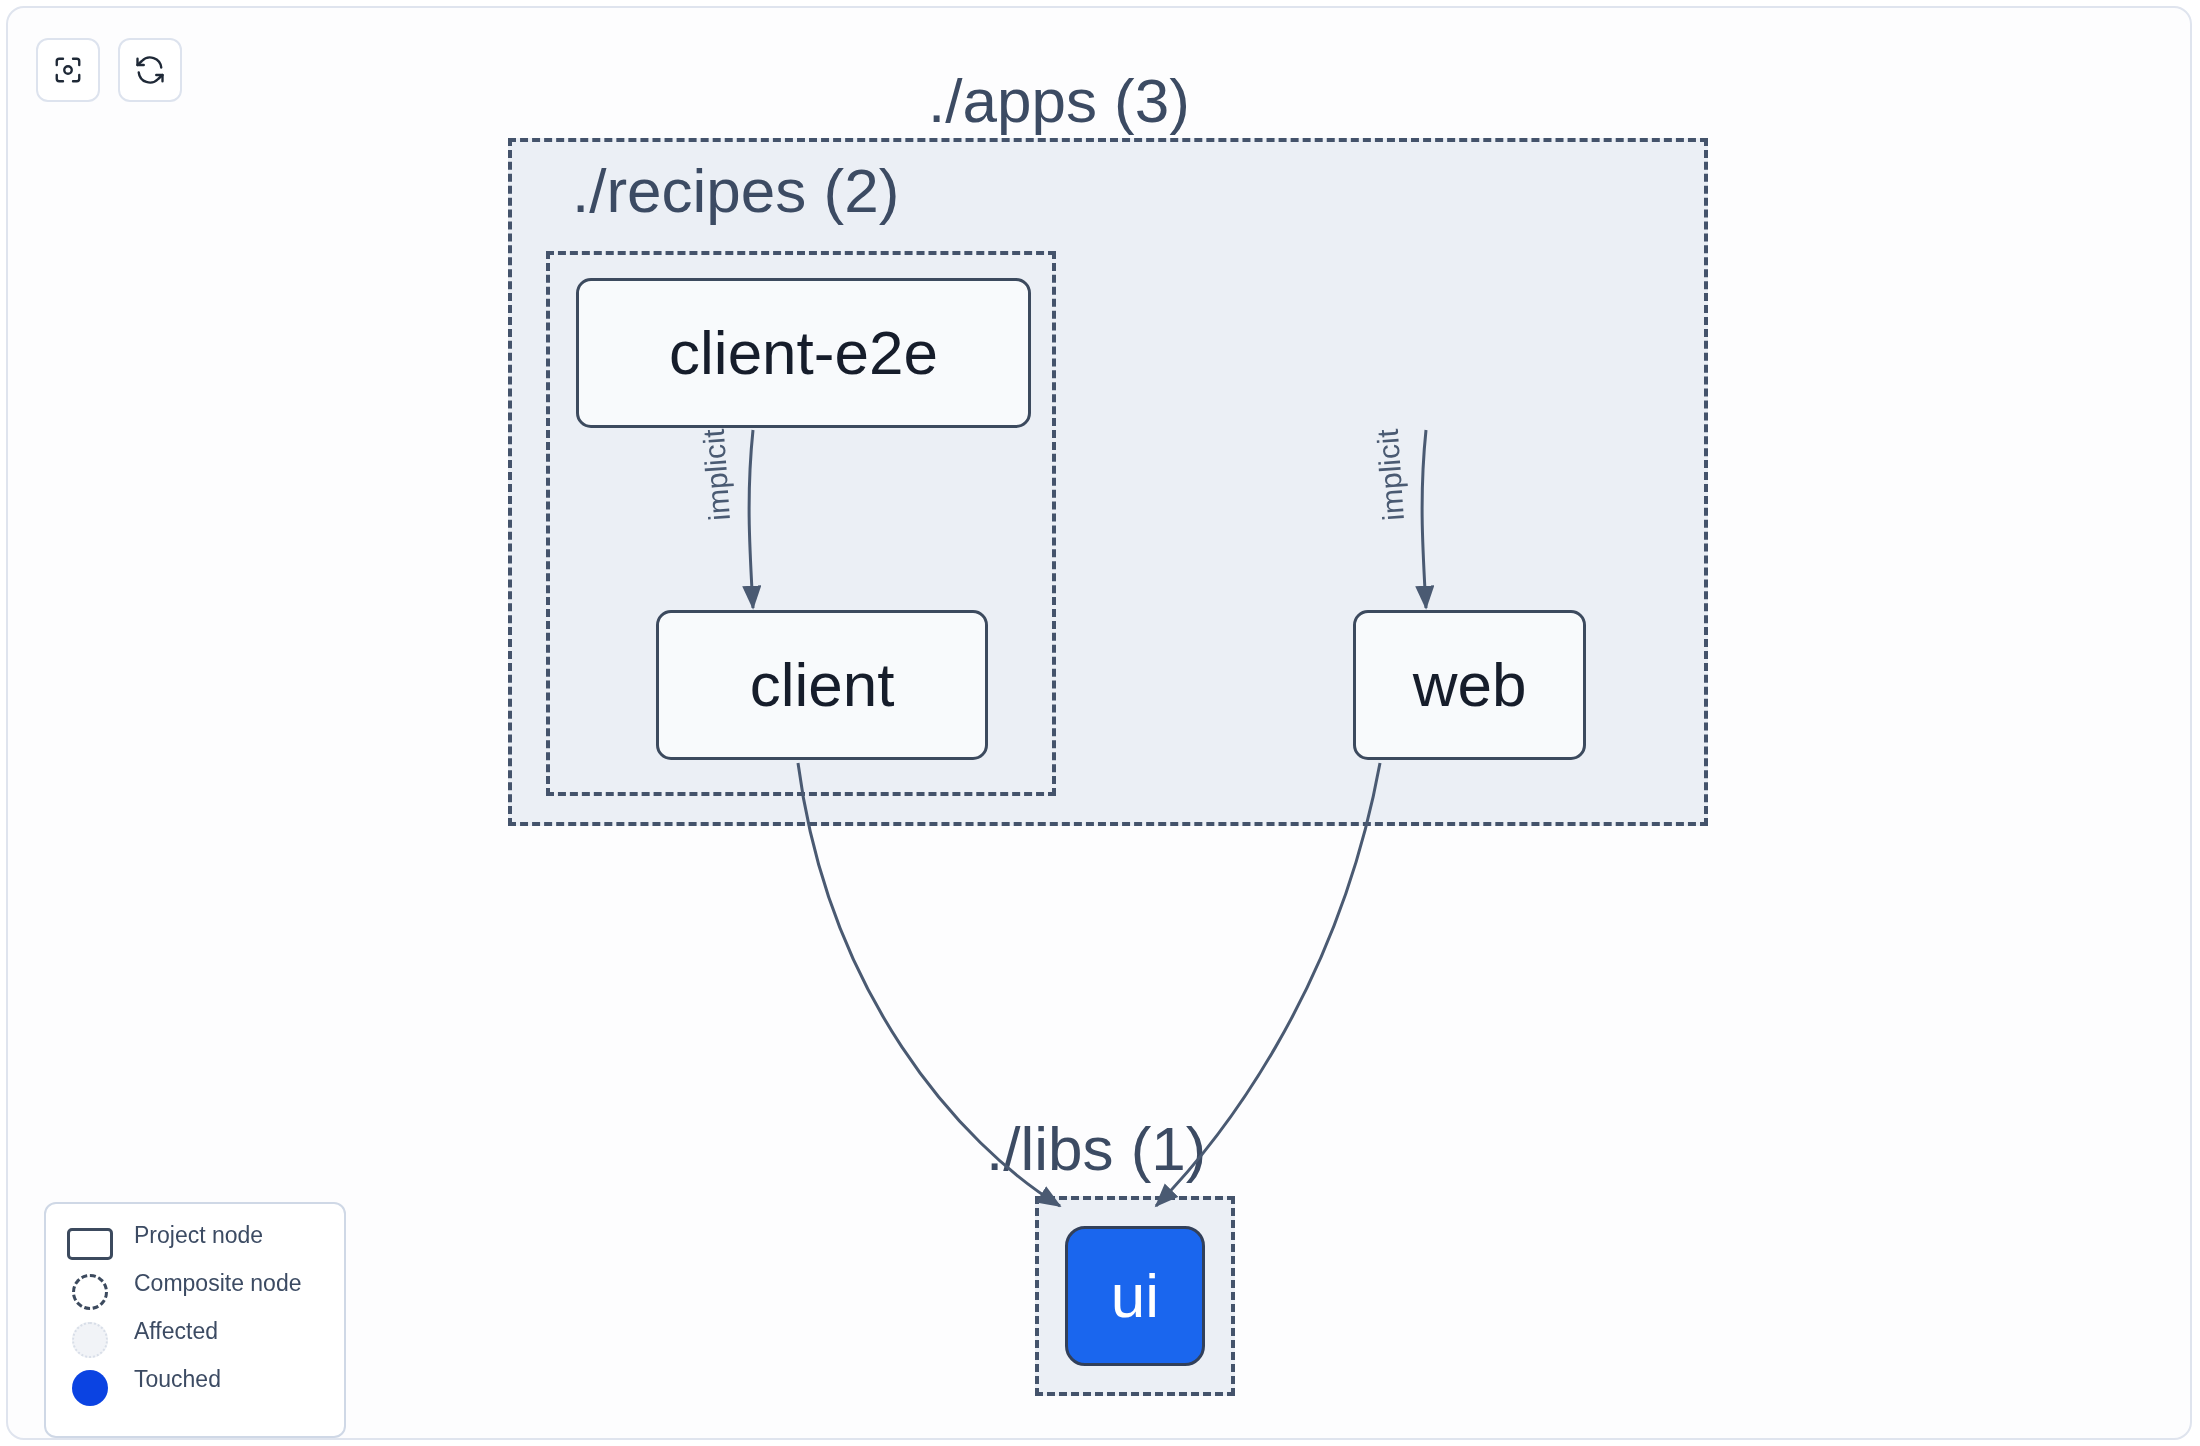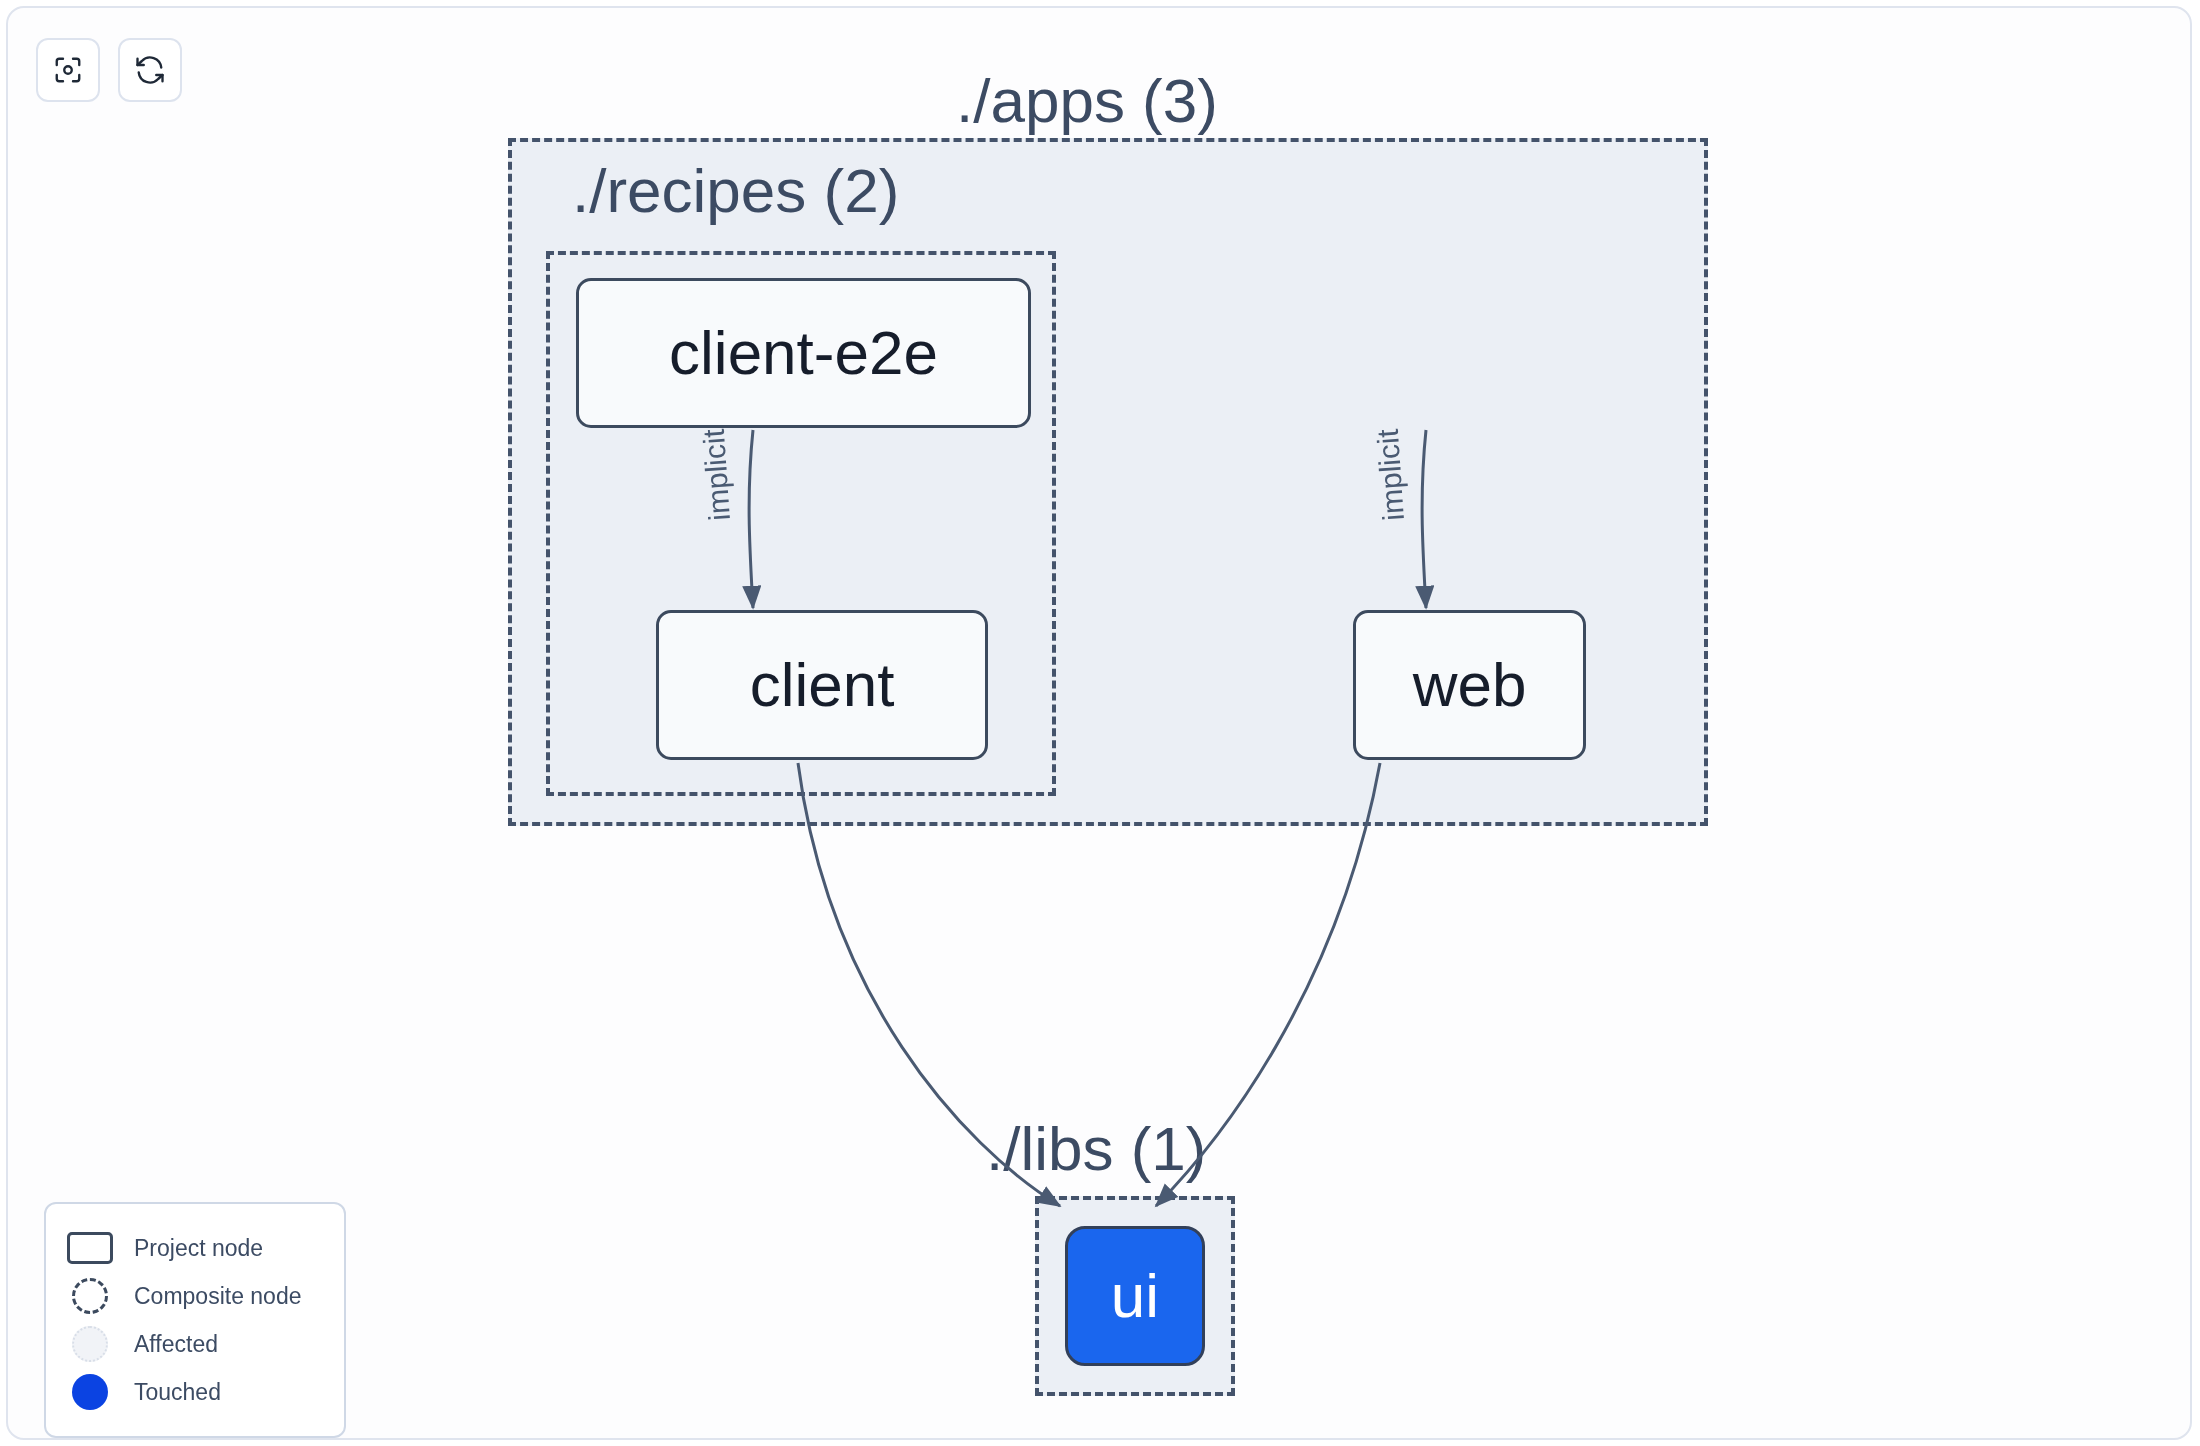--- a/index.html
+++ b/index.html
@@ -121,21 +121,21 @@
     width: 302px;
     box-sizing: border-box;
     border: 2px solid #cfd8e6;
     border-radius: 12px;
     background: #ffffff;
     padding: 20px 18px;
     z-index: 50;
   }
   .legend-row {
     display: flex;
-    align-items: center;
+    align-items: flex-start;
     height: 48px;
   }
   .legend-swatch {
     width: 52px;
     min-width: 52px;
     height: 40px;
     margin-right: 18px;
     display: flex;
     align-items: center;
     justify-content: center;
@@ -179,21 +179,21 @@
 </style>
 </head>
 <body>
 
 <div id="page">
   <div class="app-frame">
 
     <div class="graph-canvas">
 
       <div class="group-box" style="left:500px; top:130px; width:1200px; height:688px;"></div>
-      <div class="group-label" style="left:920px; top:62px;margin-left:28px;">./apps (3)</div>
+      <div class="group-label" style="left:920px; top:62px;">./apps (3)</div>
 
       <div class="group-box" style="left:538px; top:243px; width:510px; height:545px;"></div>
       <div class="group-label" style="left:564px; top:152px;">./recipes (2)</div>
 
       <div class="group-box" style="left:1027px; top:1188px; width:200px; height:200px;"></div>
       <div class="group-label" style="left:978px; top:1110px;">./libs (1)</div>
 
       <svg class="edge-layer" viewBox="0 0 2186 1434" width="2186" height="1434">
         <defs>
           <marker id="arrow" markerWidth="9" markerHeight="9" refX="7.4" refY="3.2" orient="auto" markerUnits="strokeWidth">

